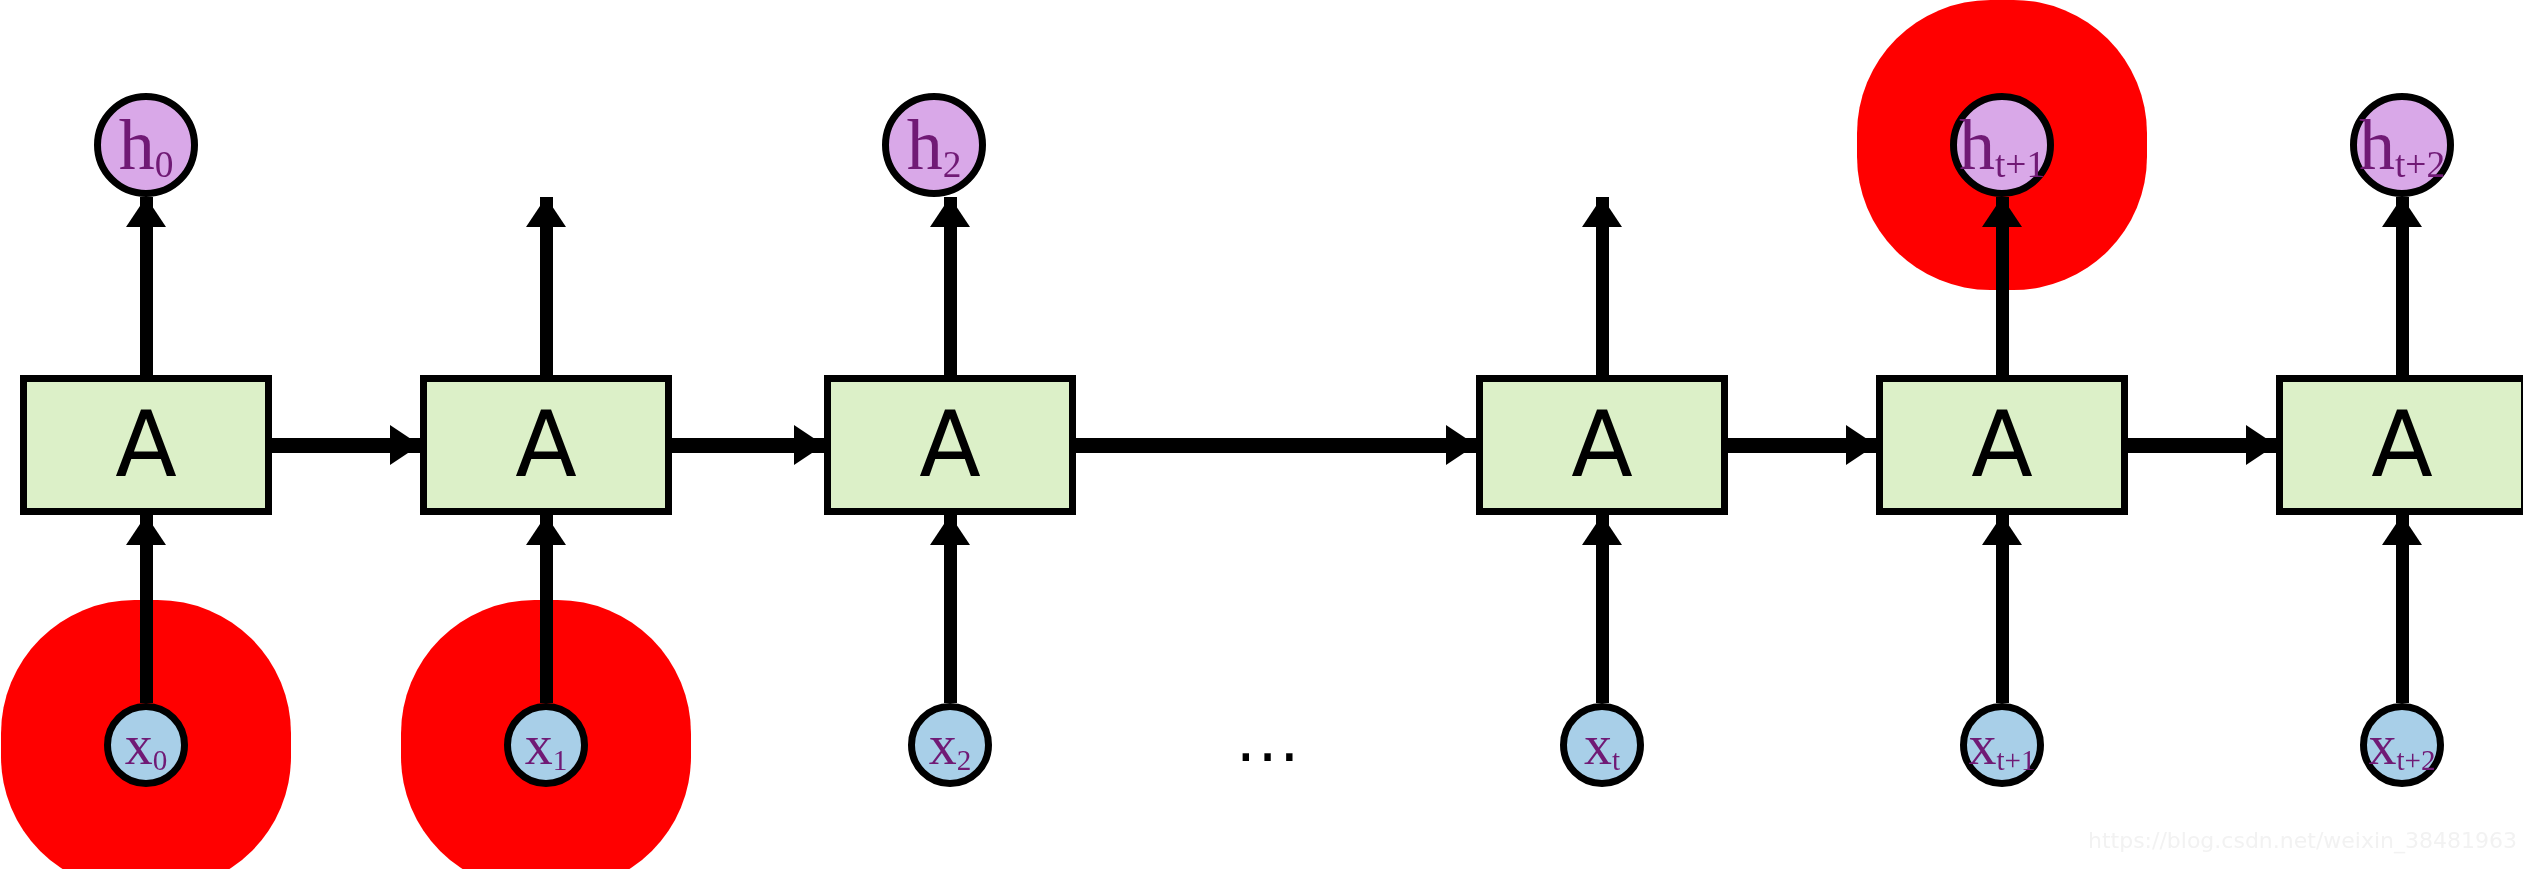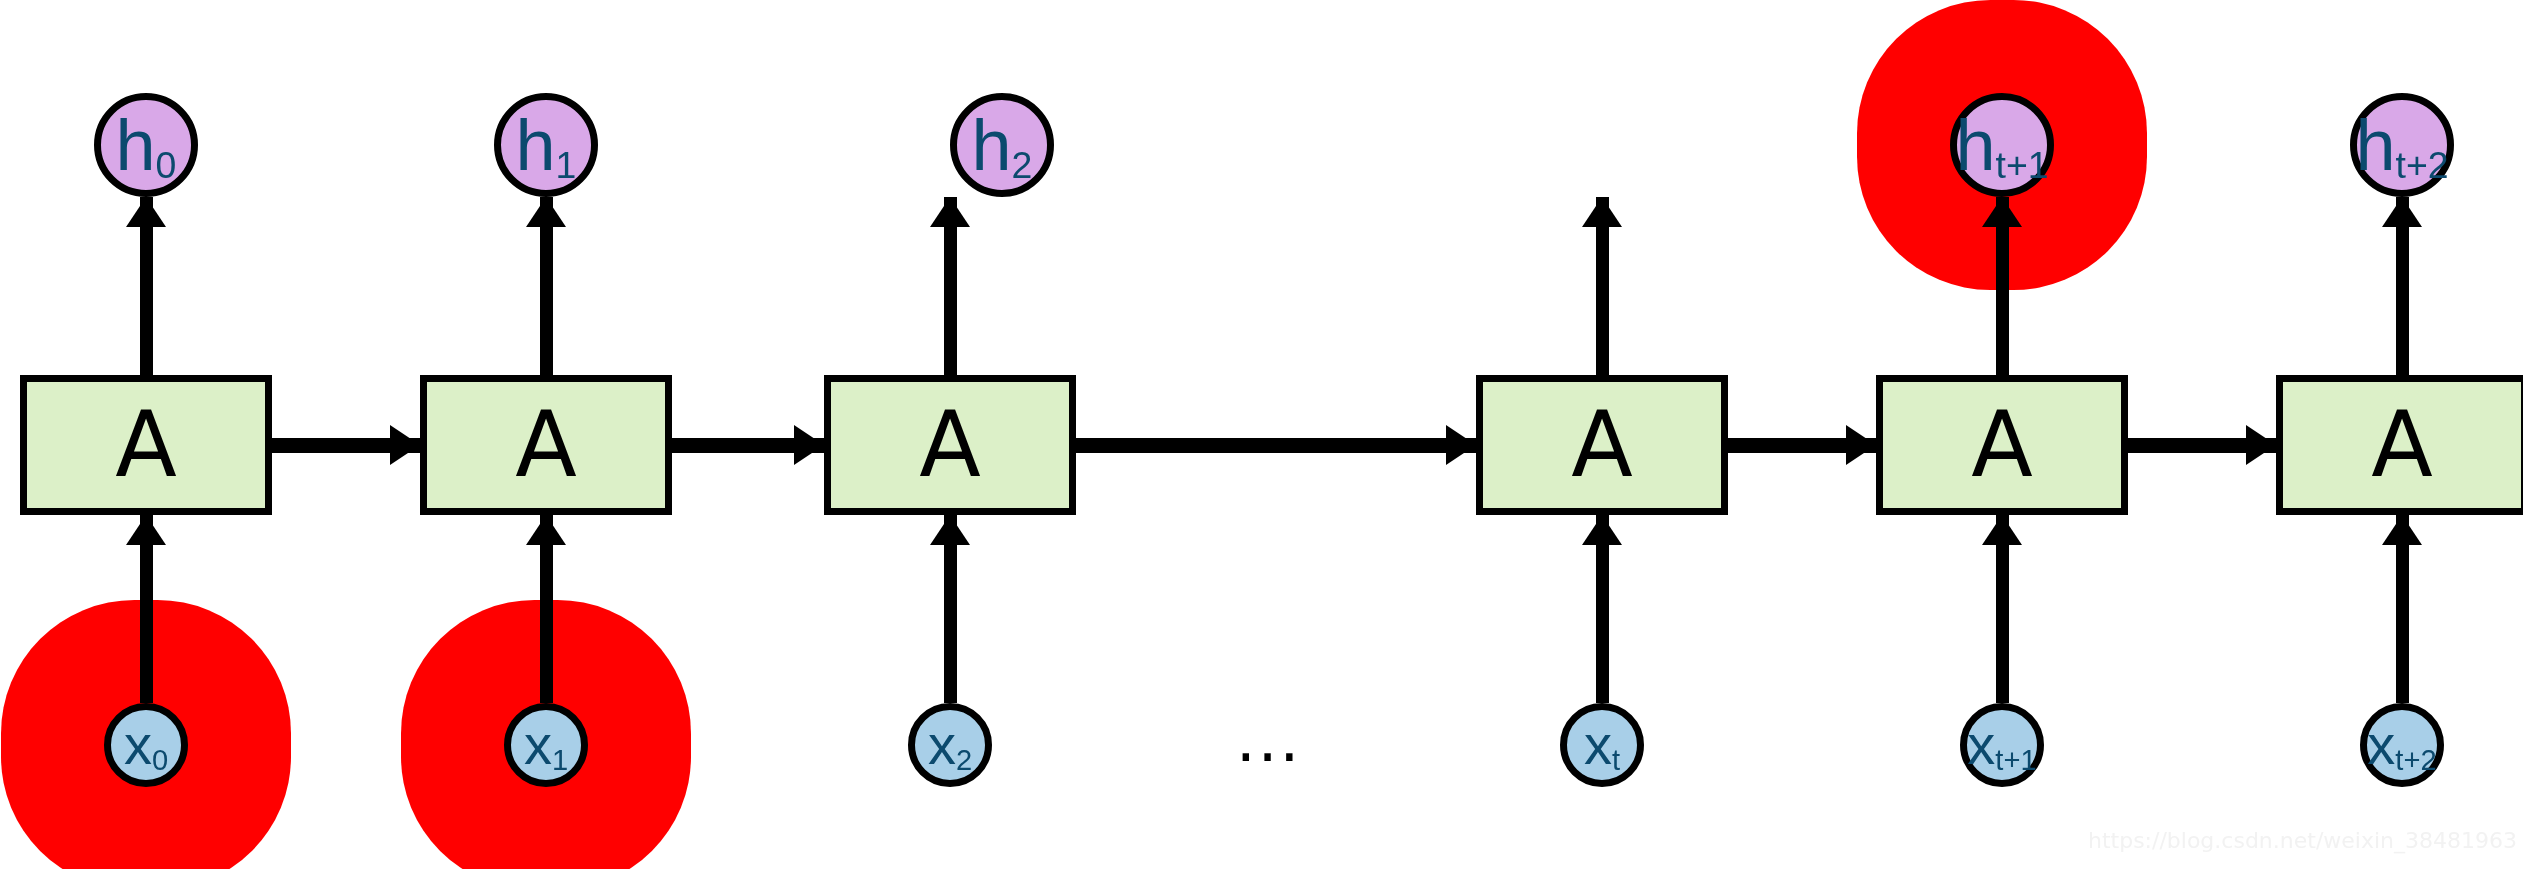--- a/index.html
+++ b/index.html
@@ -19,22 +19,22 @@
 
   
   .cell{position:absolute;box-sizing:border-box;border:7px solid #000;
         display:flex;align-items:center;justify-content:center;z-index:5;}
   .cell span{font-size:90px;line-height:1;color:#000;
              font-family:"DejaVu Sans",sans-serif;font-weight:400;}
 
   
   .node{position:absolute;box-sizing:border-box;border:7px solid #000;
         border-radius:50%;display:flex;align-items:center;justify-content:center;z-index:6;}
-  .node .lbl{color:#0c4a6e;line-height:1;white-space:nowrap;
-             font-family:Liberation Sans, sans-serif;}
+  .node .lbl{color:#701a75;line-height:1;white-space:nowrap;
+             font-family:Liberation Serif, serif;}
   .h-node .lbl{font-size:72px;}
   .x-node .lbl{font-size:56px;}
   .lbl sub{font-size:0.52em;vertical-align:baseline;position:relative;top:0.22em;}
 
   
   .ellipsis{position:absolute;z-index:6;font-size:62px;color:#000;
             letter-spacing:2px;font-family:"DejaVu Sans",sans-serif;}
 
   
   .watermark{position:absolute;z-index:9;font-size:22px;color:#f2f2f2;
@@ -96,24 +96,21 @@
     </div>
     <div class="cell" style="left: 1876px; top: 375px; width: 252px; height: 140px; background: rgb(220, 240, 200);">
       <span>A</span>
     </div>
     <div class="cell" style="left: 2276px; top: 375px; width: 252px; height: 140px; background: rgb(220, 240, 200);">
       <span>A</span>
     </div>
     <div class="node h-node" style="left: 94px; top: 93px; width: 104px; height: 104px; background: rgb(217, 168, 232);">
       <div class="lbl">h<sub>0</sub></div>
     </div>
-    <div class="node h-node" style="left: 494px; top: 93px; width: 104px; height: 104px; background: rgb(217, 168, 232);">
-      <div class="lbl">h<sub>1</sub></div>
-    </div>
-    <div class="node h-node" style="left: 950px; top: 93px; width: 104px; height: 104px; background: rgb(217, 168, 232); justify-content: center;">
+    <div class="node h-node" style="left: 882px; top: 93px; width: 104px; height: 104px; background: rgb(217, 168, 232); justify-content: center;">
       <div class="lbl">h<sub>2</sub></div>
     </div>
     <div class="node h-node" style="left: 1950px; top: 93px; width: 104px; height: 104px; background: rgb(217, 168, 232);">
       <div class="lbl">h<sub>t+1</sub></div>
     </div>
     <div class="node h-node" style="left: 2350px; top: 93px; width: 104px; height: 104px; background: rgb(217, 168, 232);">
       <div class="lbl">h<sub>t+2</sub></div>
     </div>
     <div class="node x-node" style="left: 104px; top: 703px; width: 84px; height: 84px; background: rgb(168, 207, 232);">
       <div class="lbl">x<sub>0</sub></div>

